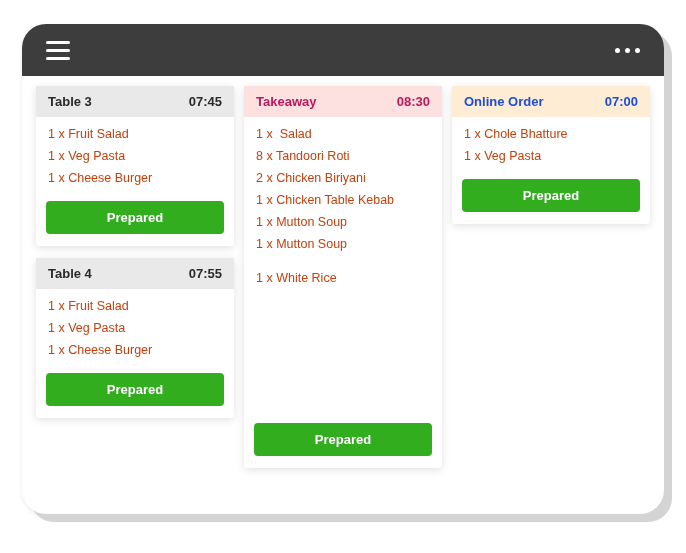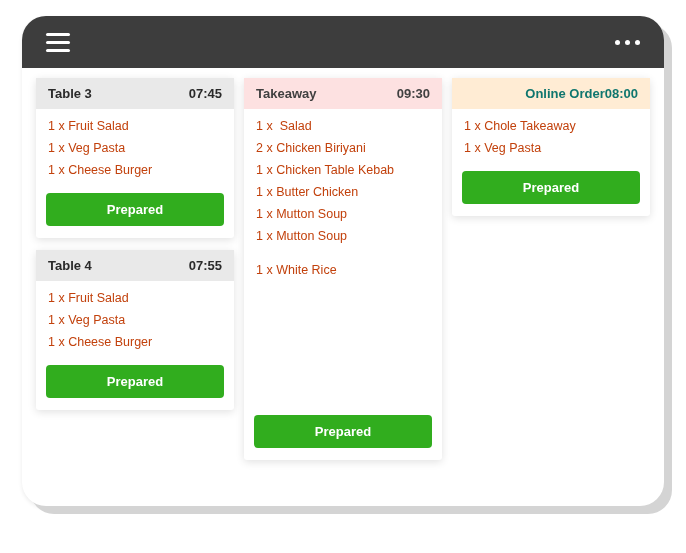--- a/index.html
+++ b/index.html
@@ -6,21 +6,21 @@
 body {
   font-family: -apple-system, BlinkMacSystemFont, "Segoe UI", Arial, sans-serif;
   background: #fff;
   width: 686px;
   height: 553px;
   position: relative;
 }
 .device {
   position: absolute;
   left: 22px;
-  top: 16px;
+  top: 24px;
   width: 642px;
   height: 490px;
   background: #fff;
   border-radius: 24px;
   box-shadow: 8px 8px 0 0 #d4d4d4, 0 2px 4px rgba(0,0,0,.08);
   overflow: hidden;
 }
 .topbar {
   background: #3d3d3d;
   height: 52px;
@@ -73,22 +73,22 @@
 }
 .card-header {
   display: flex;
   justify-content: space-between;
   align-items: center;
   padding: 8px 12px;
   font-size: 13px;
   font-weight: 600;
 }
 .hdr-dine { background: #e9e9e9; color: #2a2a2a; }
-.hdr-takeaway { background: #fde1e1; color: #404040; }
-.hdr-online { background: #ffecd4; color: #0f766e; justify-content: flex-end; }
+.hdr-takeaway { background: #fde1e1; color: #be185d; }
+.hdr-online { background: #ffecd4; color: #1d4ed8; }
 .items {
   padding: 10px 12px 8px;
   display: flex;
   flex-direction: column;
   gap: 8px;
   font-size: 12.5px;
   color: #c2410c;
 }
 .item-line { white-space: nowrap; }
 .spacer { flex: 1; }
@@ -156,47 +156,47 @@
           <button class="prepared-btn">Prepared</button>
         </div>
       </div>
 
     </div>
 
     <div class="col">
       <div class="card tall">
         <div class="card-header hdr-takeaway">
           <span>Takeaway</span>
-          <span>09:30</span>
+          <span>08:30</span>
         </div>
         <div class="items">
           <div class="item-line"><span>1</span> x&nbsp; <span>Salad</span></div>
+          <div class="item-line"><span>8</span> x <span>Tandoori Roti</span></div>
           <div class="item-line"><span>2</span> x <span>Chicken Biriyani</span></div>
           <div class="item-line"><span>1</span> x <span>Chicken Table Kebab</span></div>
-          <div class="item-line"><span>1</span> x <span>Butter Chicken</span></div>
           <div class="item-line"><span>1</span> x <span>Mutton Soup</span></div>
           <div class="item-line"><span>1</span> x <span>Mutton Soup</span></div>
           <div style="height:4px"></div>
           <div class="item-line"><span>1</span> x <span>White Rice</span></div>
         </div>
         <div class="spacer"></div>
         <div class="btn-wrap">
           <button class="prepared-btn">Prepared</button>
         </div>
       </div>
     </div>
 
     <div class="col">
       <div class="card">
         <div class="card-header hdr-online">
           <span>Online Order</span>
-          <span>08:00</span>
-        </div>
-        <div class="items">
-          <div class="item-line"><span>1</span> x <span>Chole Takeaway</span></div>
+          <span>07:00</span>
+        </div>
+        <div class="items">
+          <div class="item-line"><span>1</span> x <span>Chole Bhatture</span></div>
           <div class="item-line"><span>1</span> x <span>Veg Pasta</span></div>
         </div>
         <div class="btn-wrap">
           <button class="prepared-btn">Prepared</button>
         </div>
       </div>
     </div>
 
   </div>
 </div>

